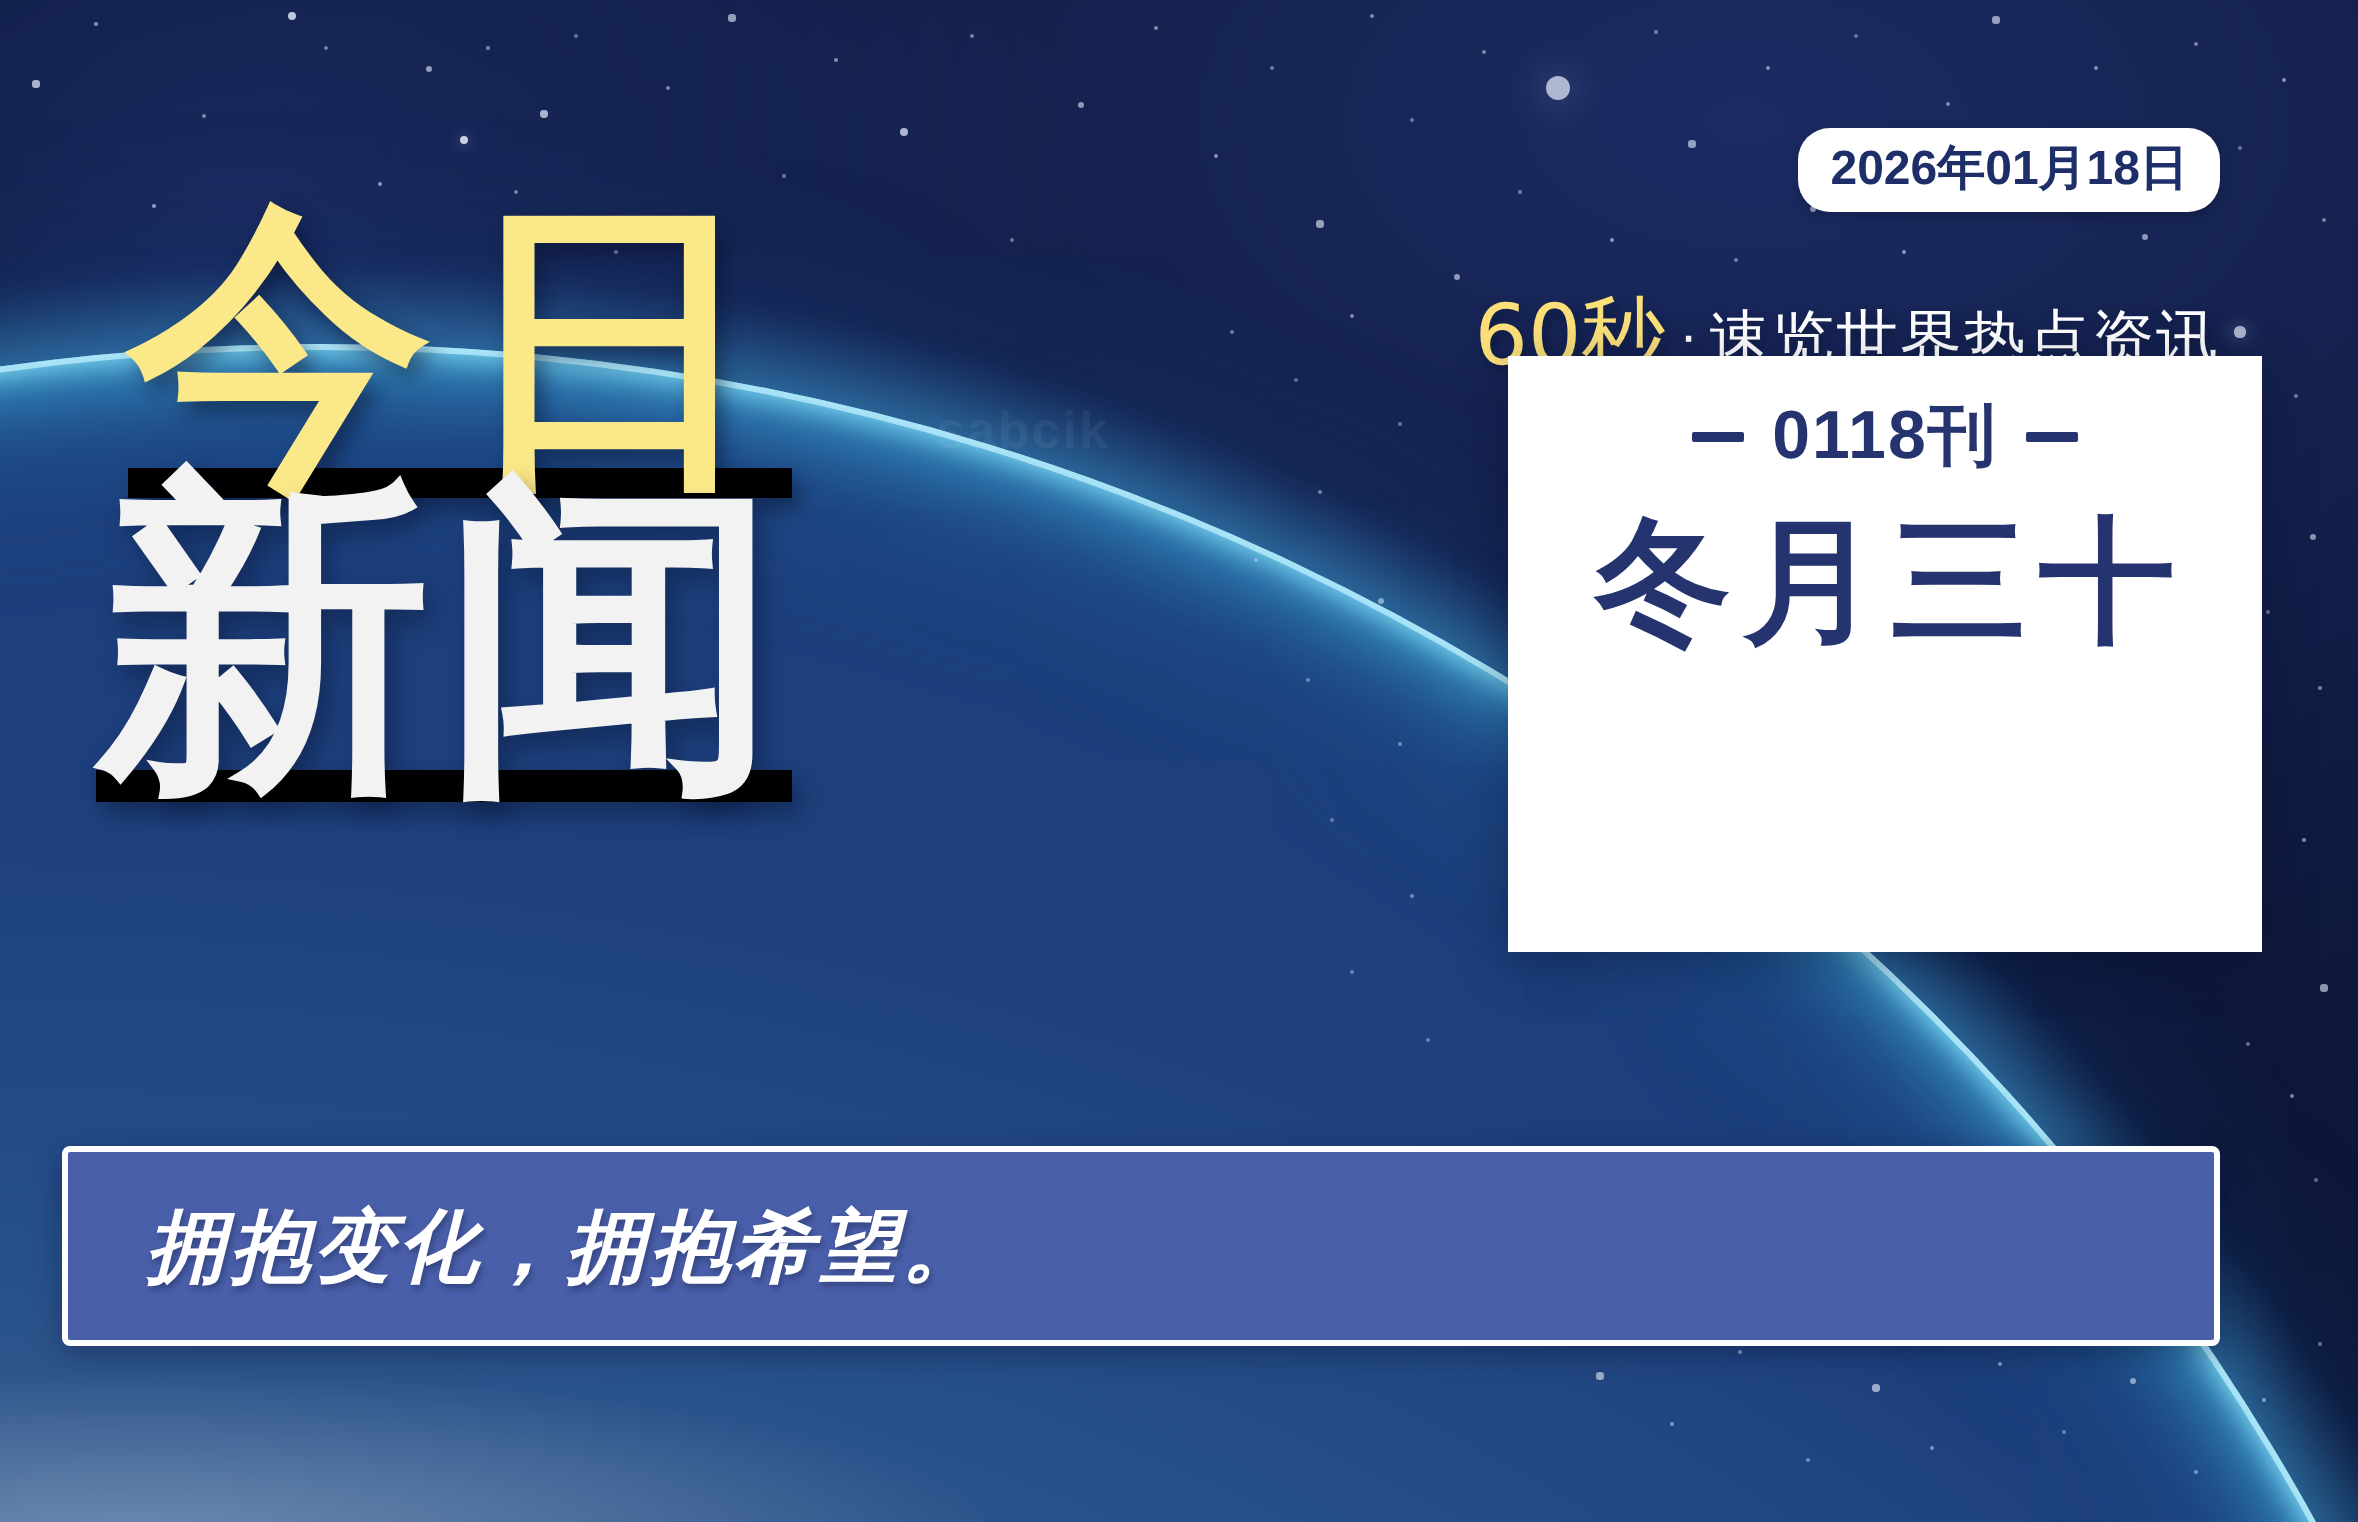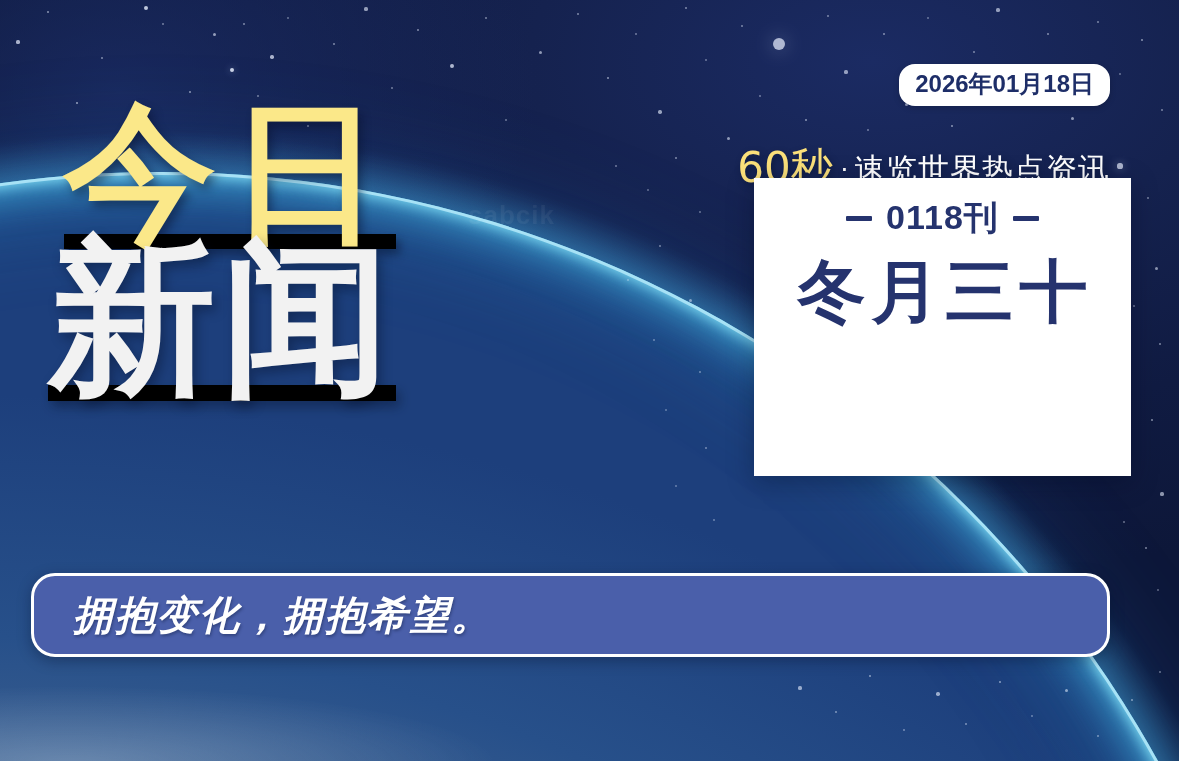--- a/index.html
+++ b/index.html
@@ -261,24 +261,24 @@
     padding-left: 6px;
     line-height: 1.1;
   }
 
   
   .quote-banner {
     position: absolute;
     left: 31px;
     top: 573px;
     width: 1079px;
-    height: 84px;
+    height: 100px;
     background: #4a5faa;
     border: 3px solid #ffffff;
-    border-radius: 24px;
+    border-radius: 4px;
     box-sizing: border-box;
     display: flex;
     align-items: center;
     z-index: 7;
     box-shadow: 0 4px 14px rgba(6,14,40,.35);
   }
   .quote-text {
     font-family: "DejaVu Sans", "Liberation Sans", sans-serif;
     color: #ffffff;
     font-size: 40px;

